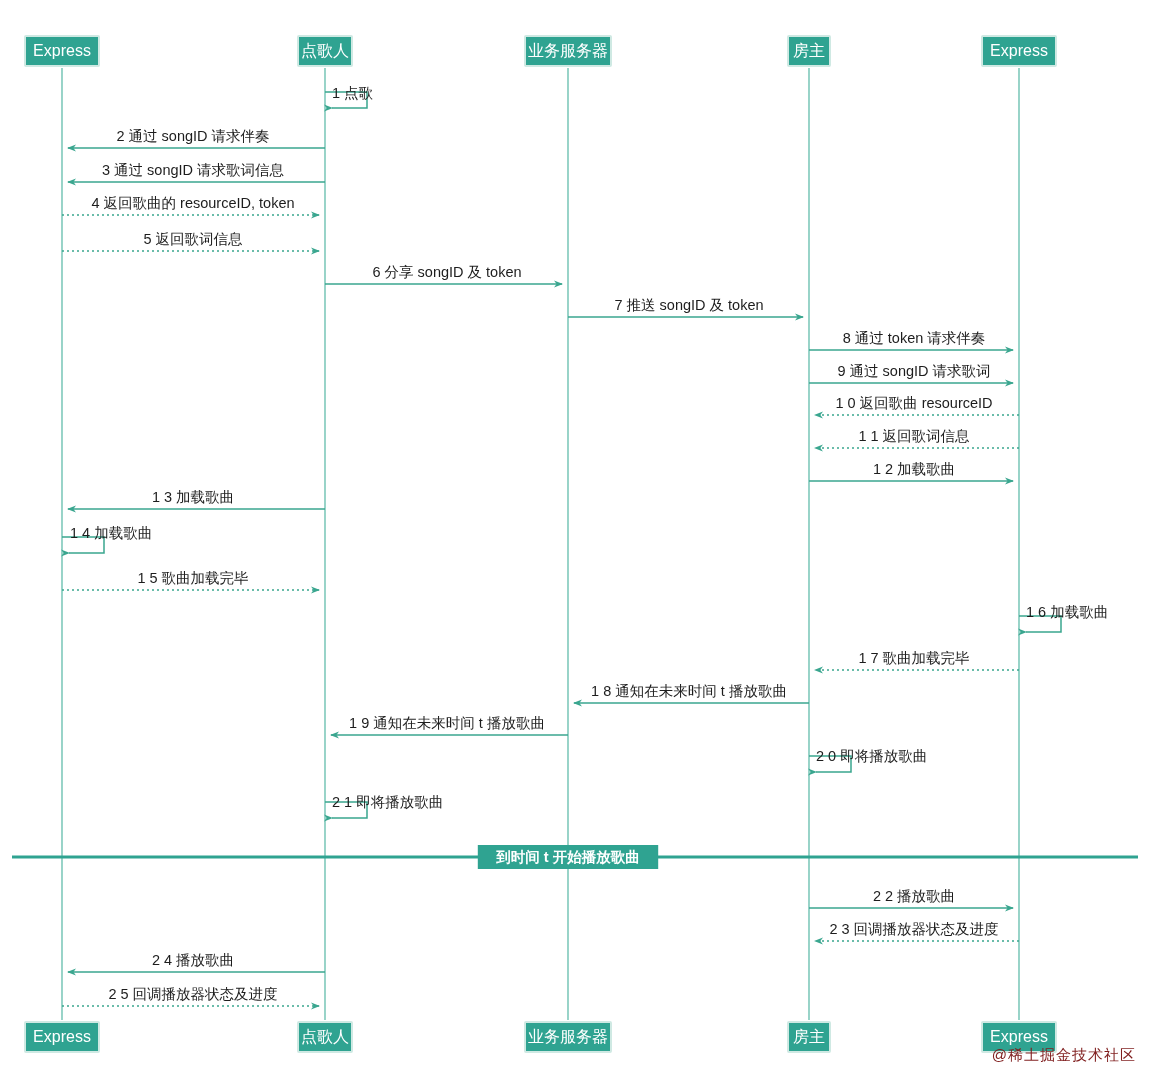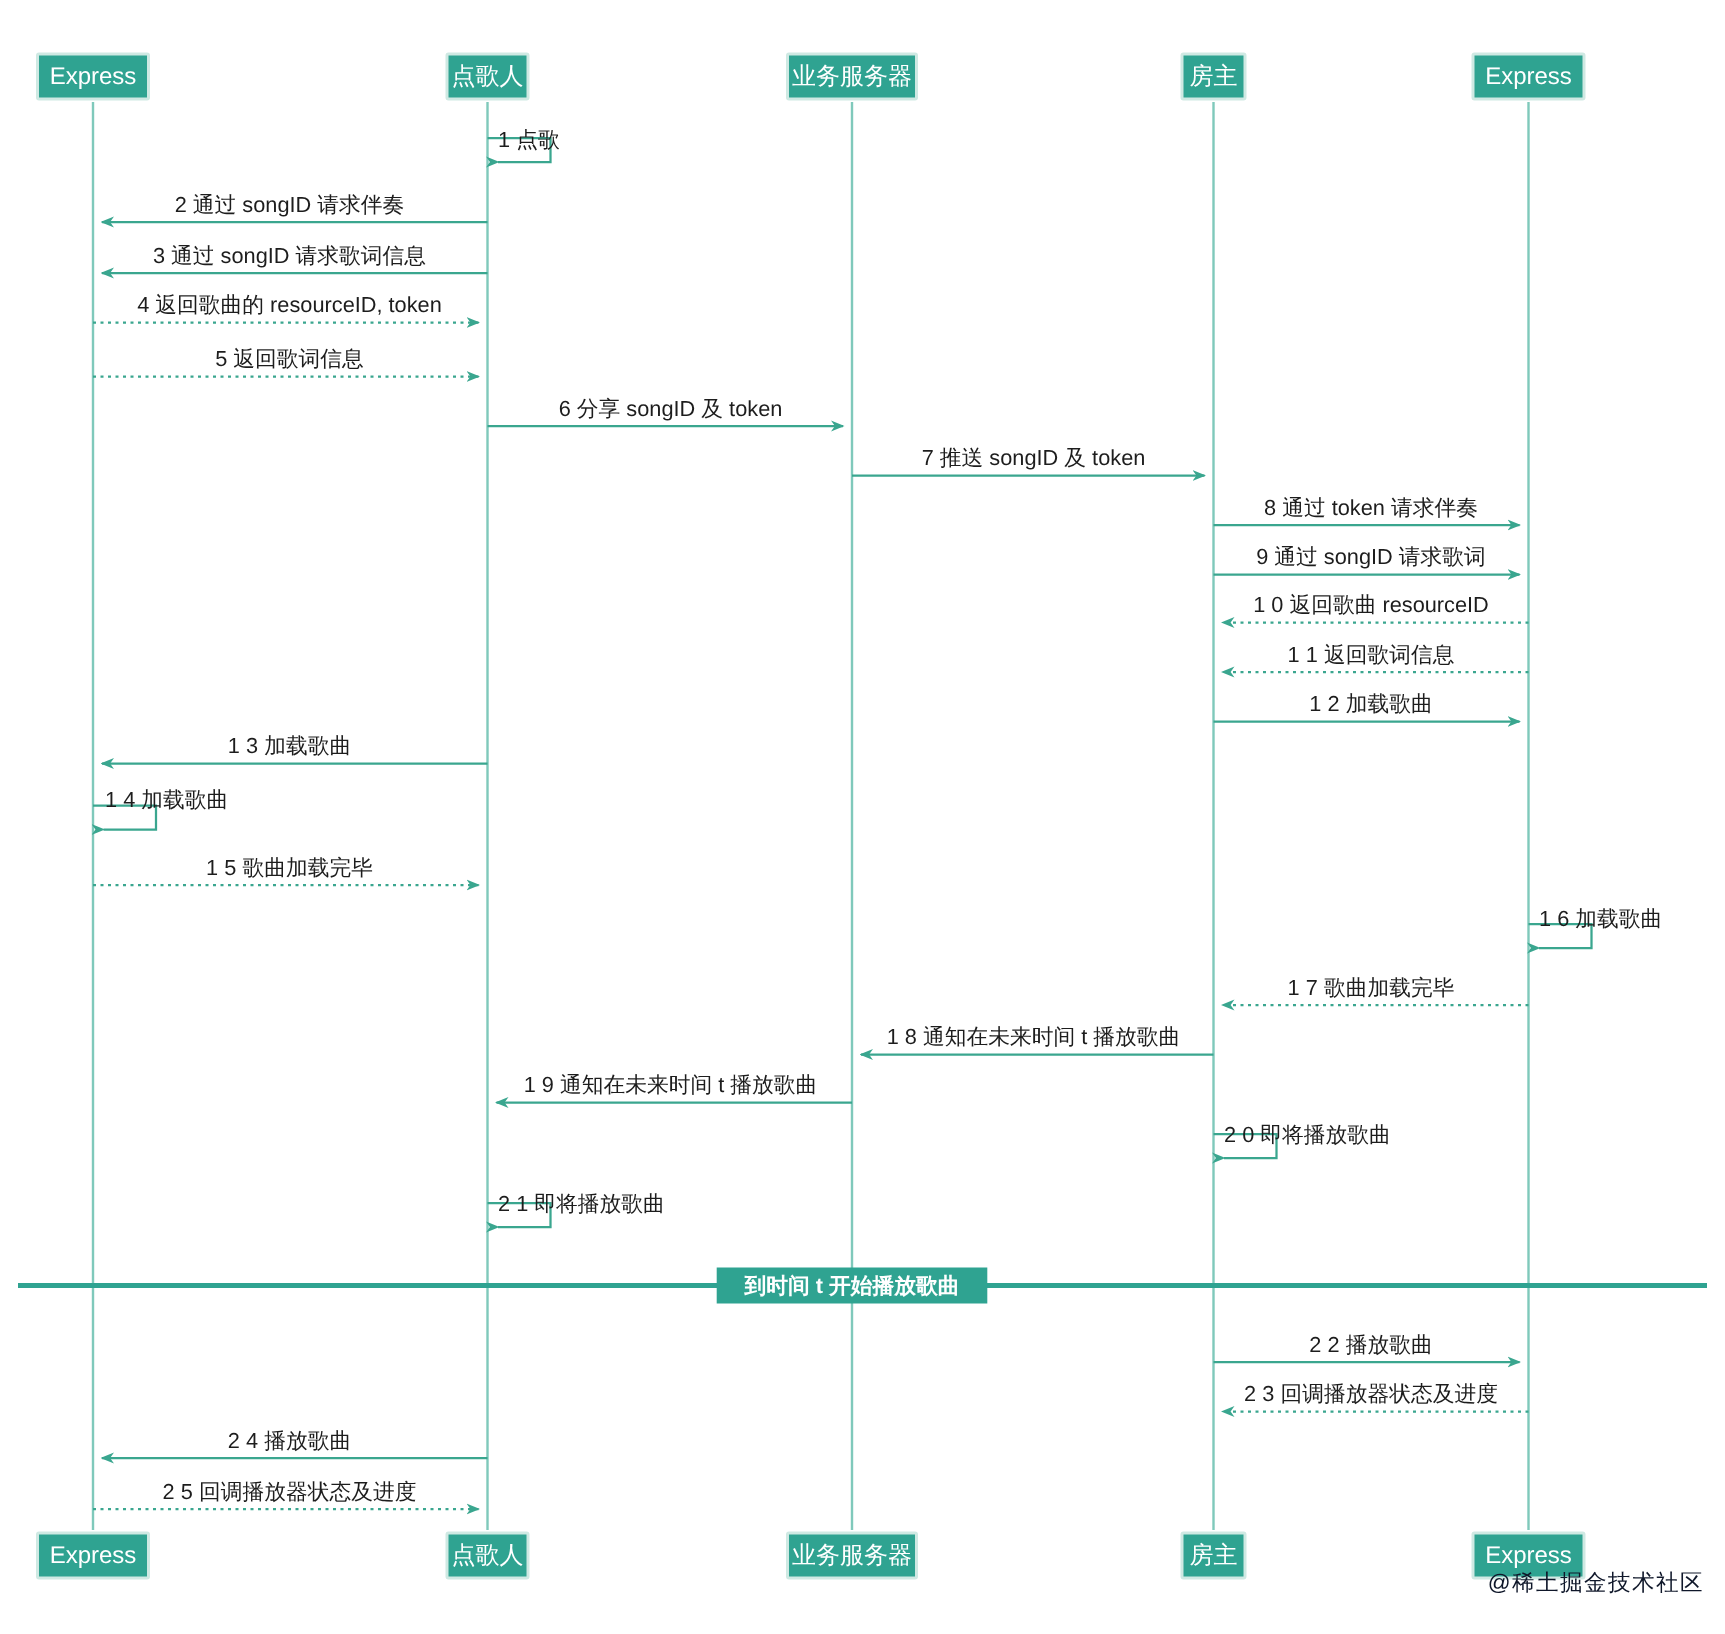--- a/index.html
+++ b/index.html
@@ -26,21 +26,21 @@
   .msg-label.left{ text-anchor:start; }
   .divider-line{ stroke:#2FA391; stroke-width:3.2; }
   .divider-box rect{ fill:#2FA391; }
   .divider-box text{
     fill:#ffffff; font-size:14.5px; font-weight:bold;
     font-family:"Liberation Sans","DejaVu Sans",sans-serif;
     text-anchor:middle; dominant-baseline:middle;
   }
   .watermark{
     position:absolute; right:14px; bottom:24px;
-    color:#0f172a; font-size:15px; letter-spacing:1px;
+    color:#7f1d1d; font-size:15px; letter-spacing:1px;
     font-family:"Liberation Sans","DejaVu Sans",sans-serif;
     user-select:none; pointer-events:none;
   }
 </style>
 </head>
 <body>
 
 <div id="stage">
   <svg id="diagram" viewBox="0 0 1150 1089" xmlns="http://www.w3.org/2000/svg">
     <defs>

